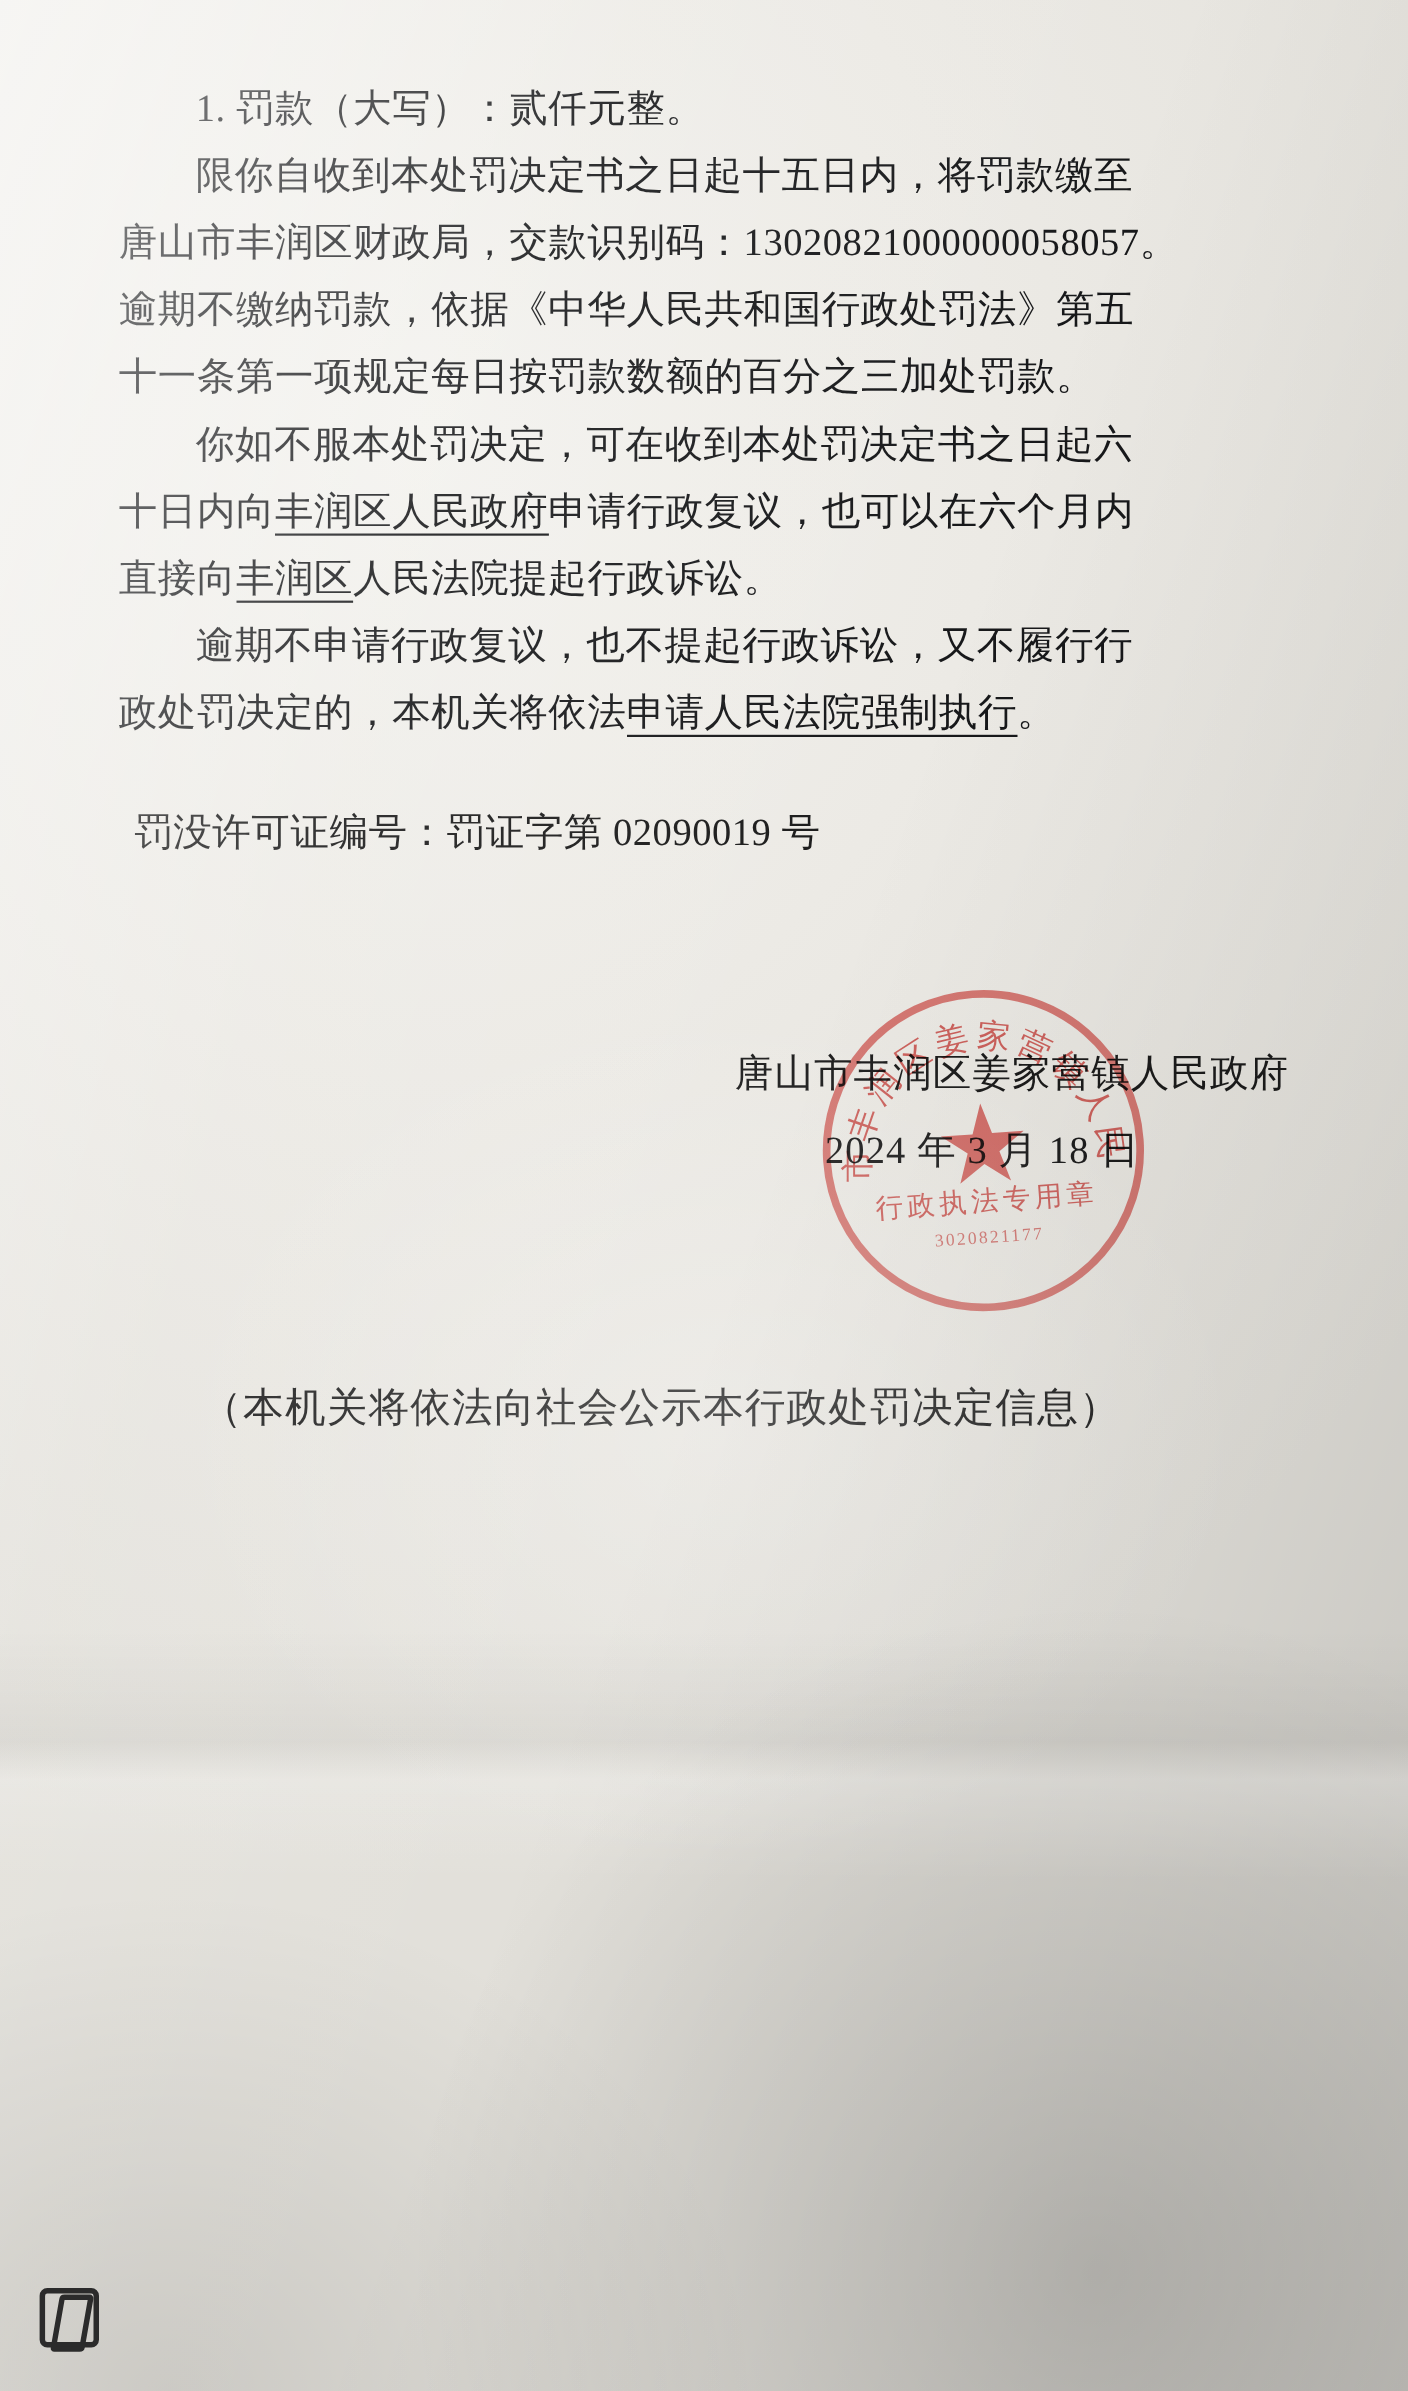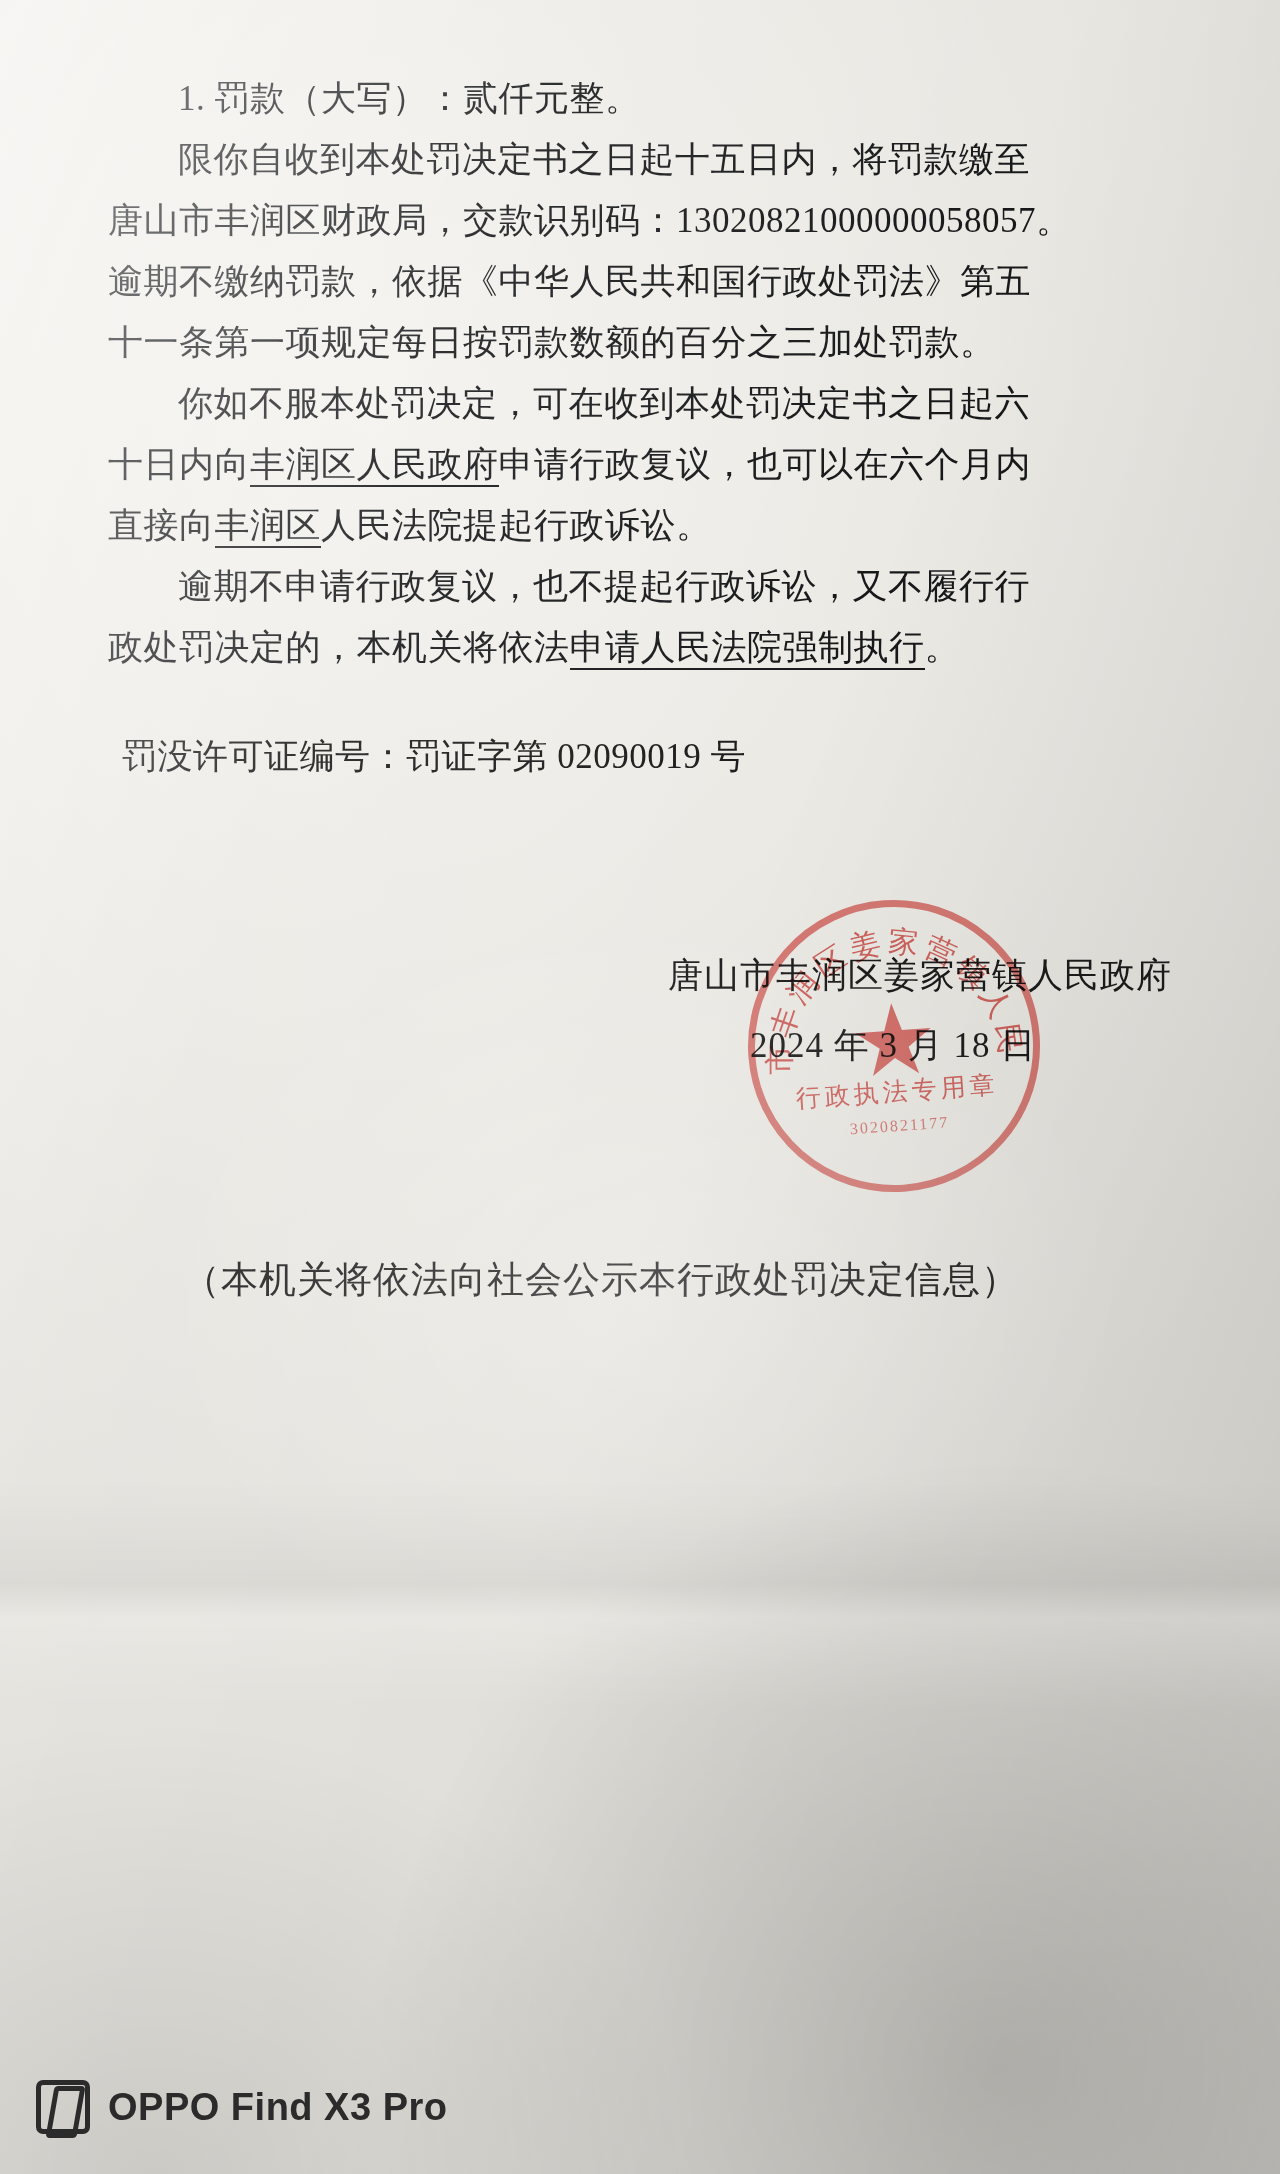--- a/index.html
+++ b/index.html
@@ -252,16 +252,15 @@
 
   <div class="shade-a"></div>
   <div class="shade-b"></div>
   <div class="crease"></div>
 
   <div class="watermark">
     <div class="wm-logo">
       <div class="outer"></div>
       <div class="inner"></div>
     </div>
-    <div class="wm-text">OPPO Find X3 Pro</div>
   </div>
 
 </div>
 
 </body></html>

